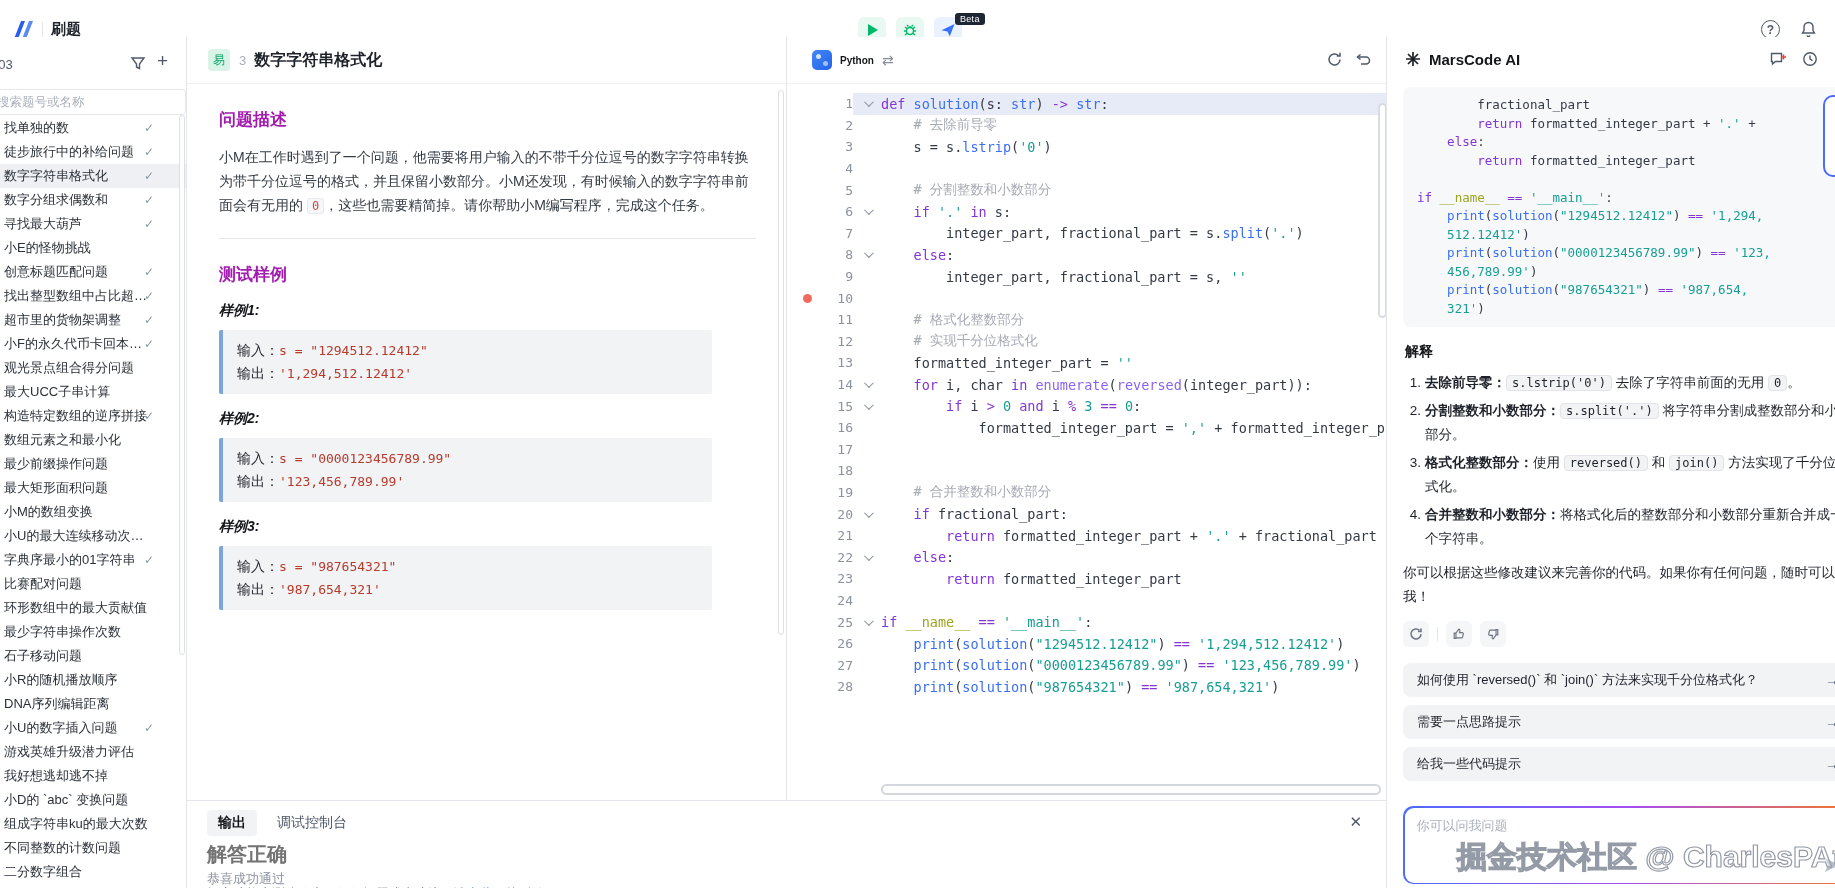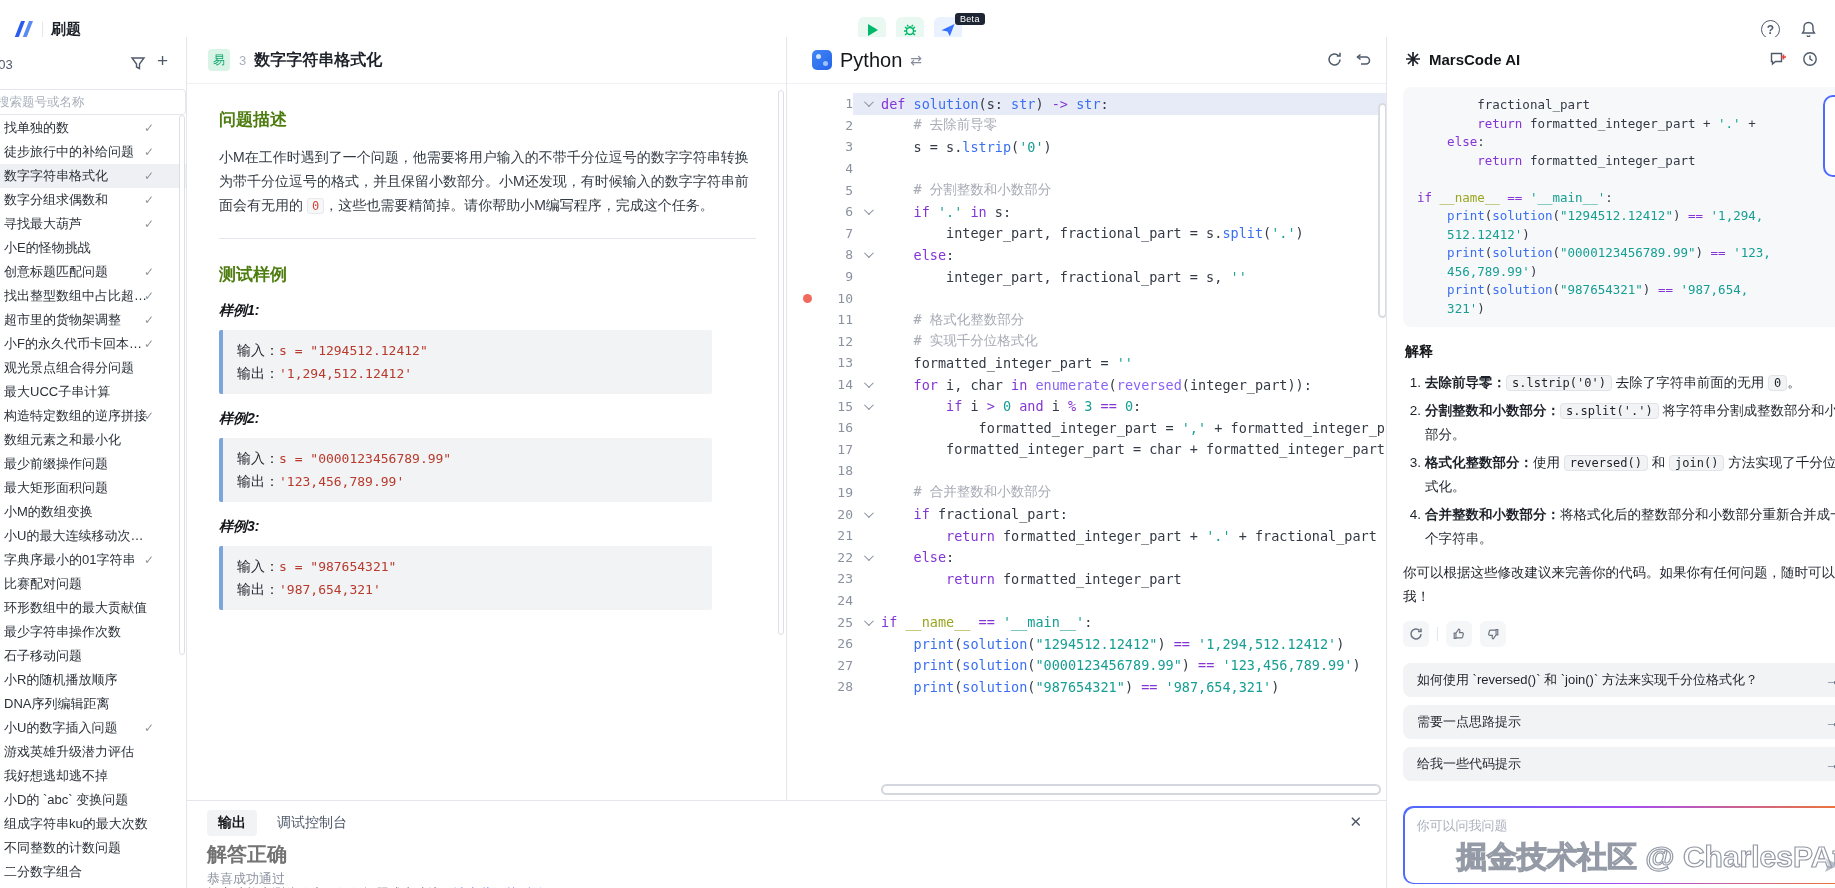--- a/index.html
+++ b/index.html
@@ -35,37 +35,37 @@
   .sb-row .chk { position:absolute; right:32px; color:#8a949f; font-size:12px; }
   .sb-scroll { position:absolute; right:1px; top:78px; width:6px; height:540px; background:#fff; border:1.5px solid #dcdfe4; border-radius:4px; }
 
   
   .problem { position:absolute; top:37px; left:187px; width:599px; bottom:88px; background:#fff; overflow:hidden; }
   .prob-head { height:47px; border-bottom:1px solid #f0f1f3; display:flex; align-items:center; padding-left:21px; }
   .diff-badge { width:22px; height:22px; background:#d9f3e7; color:#0fa66d; font-size:12px; border-radius:4px; display:flex; align-items:center; justify-content:center; }
   .prob-id { margin-left:9px; font-size:13px; color:#a9b0bc; }
   .prob-title { margin-left:8px; font-size:16px; font-weight:bold; color:#1d2129; }
   .prob-body { padding:24px 30px 0 32px; }
-  .sec-h { font-size:17px; font-weight:bold; color:#4d7c0f; margin-bottom:14px; }
+  .sec-h { font-size:17px; font-weight:bold; color:#a21caf; margin-bottom:14px; }
   .prob-para { font-size:14px; line-height:24px; color:#333b44; }
   .inline-zero { font-family:"DejaVu Sans Mono",monospace; font-size:12px; color:#d6453c; background:#f6f7f8; border:1px solid #e8eaee; border-radius:3px; padding:0 4px; }
   .prob-hr { border:none; border-top:1px solid #e5e6eb; margin:20px 0 24px 0; }
   .sample-lbl { font-size:14px; font-weight:bold; font-style:italic; margin:16px 0 10px 0; color:#14161a; }
   .sample-block { background:#f2f3f5; border-left:4px solid #7aa6db; border-radius:2px; padding:9px 14px; margin-right:44px; }
   .sample-line { font-size:14px; line-height:22px; color:#1d2129; }
   .sample-code { font-family:"DejaVu Sans Mono",monospace; font-size:13px; color:#b73a2c; }
   .prob-scroll { position:absolute; right:2px; top:53px; width:6px; height:545px; background:#fff; border:1.5px solid #dcdfe4; border-radius:4px; }
 
   
   .editor { position:absolute; top:37px; left:786px; width:600px; height:763px; background:#fff; border-left:1px solid #e5e6eb; overflow:hidden; }
   .ed-head { height:47px; border-bottom:1px solid #f0f1f3; display:flex; align-items:center; padding-left:25px; position:relative; }
   .py-icon { width:20px; height:20px; border-radius:5px; background:linear-gradient(135deg,#4286f5,#2563eb); position:relative; }
   .py-icon::before { content:""; position:absolute; left:4px; top:4px; width:5px; height:5px; border-radius:50%; background:#cfe3ff; }
   .py-icon::after { content:""; position:absolute; right:4px; bottom:4px; width:5px; height:5px; border-radius:50%; background:#9cc3ff; }
-  .ed-lang { margin-left:8px; font-size:20px; font-weight:normal; color:#14161a; }
+  .ed-lang { margin-left:8px; font-size:10px; font-weight:bold; color:#14161a; }
   .swap-icon { margin-left:8px; color:#868d9c; font-size:14px; cursor:pointer; }
   .ed-head-right { position:absolute; right:14px; top:14px; display:flex; gap:12px; color:#4e5969; }
   .ed-head-right span { cursor:pointer; }
   .code-area { position:absolute; top:56px; left:0; right:0; }
   .code-row { display:flex; height:21.6px; align-items:center; }
   .gut { width:66px; text-align:right; font-family:"DejaVu Sans Mono",monospace; font-size:13px; color:#8a919f; position:relative; flex:none; }
   .bp { position:absolute; left:16px; top:50%; margin-top:-4.5px; width:9px; height:9px; border-radius:50%; background:#f06a5e; }
   .row-body { flex:1; display:flex; align-items:center; height:100%; overflow:hidden; }
   .row-body.cur { background:#e7ebf8; }
   .fold { width:28px; flex:none; display:flex; justify-content:center; }
@@ -446,24 +446,20 @@
         </div>
         <div class="code-row">
           <div class="gut"><span>16</span></div>
           <div class="row-body">
             <div class="fold"></div>
             <div class="code-txt"><span class="tk-v">            formatted_integer_part = </span><span class="tk-s">','</span><span class="tk-v"> + formatted_integer_part</span></div>
           </div>
         </div>
         <div class="code-row">
           <div class="gut"><span>17</span></div>
-          <div class="row-body">
-            <div class="fold"></div>
-            <div class="code-txt"><span class="tk-v">        formatted_integer_part = char + formatted_integer_part</span></div>
-          </div>
         </div>
         <div class="code-row">
           <div class="gut"><span>18</span></div>
           <div class="row-body">
             <div class="fold"></div>
             <div class="code-txt"></div>
           </div>
         </div>
         <div class="code-row">
           <div class="gut"><span>19</span></div>

